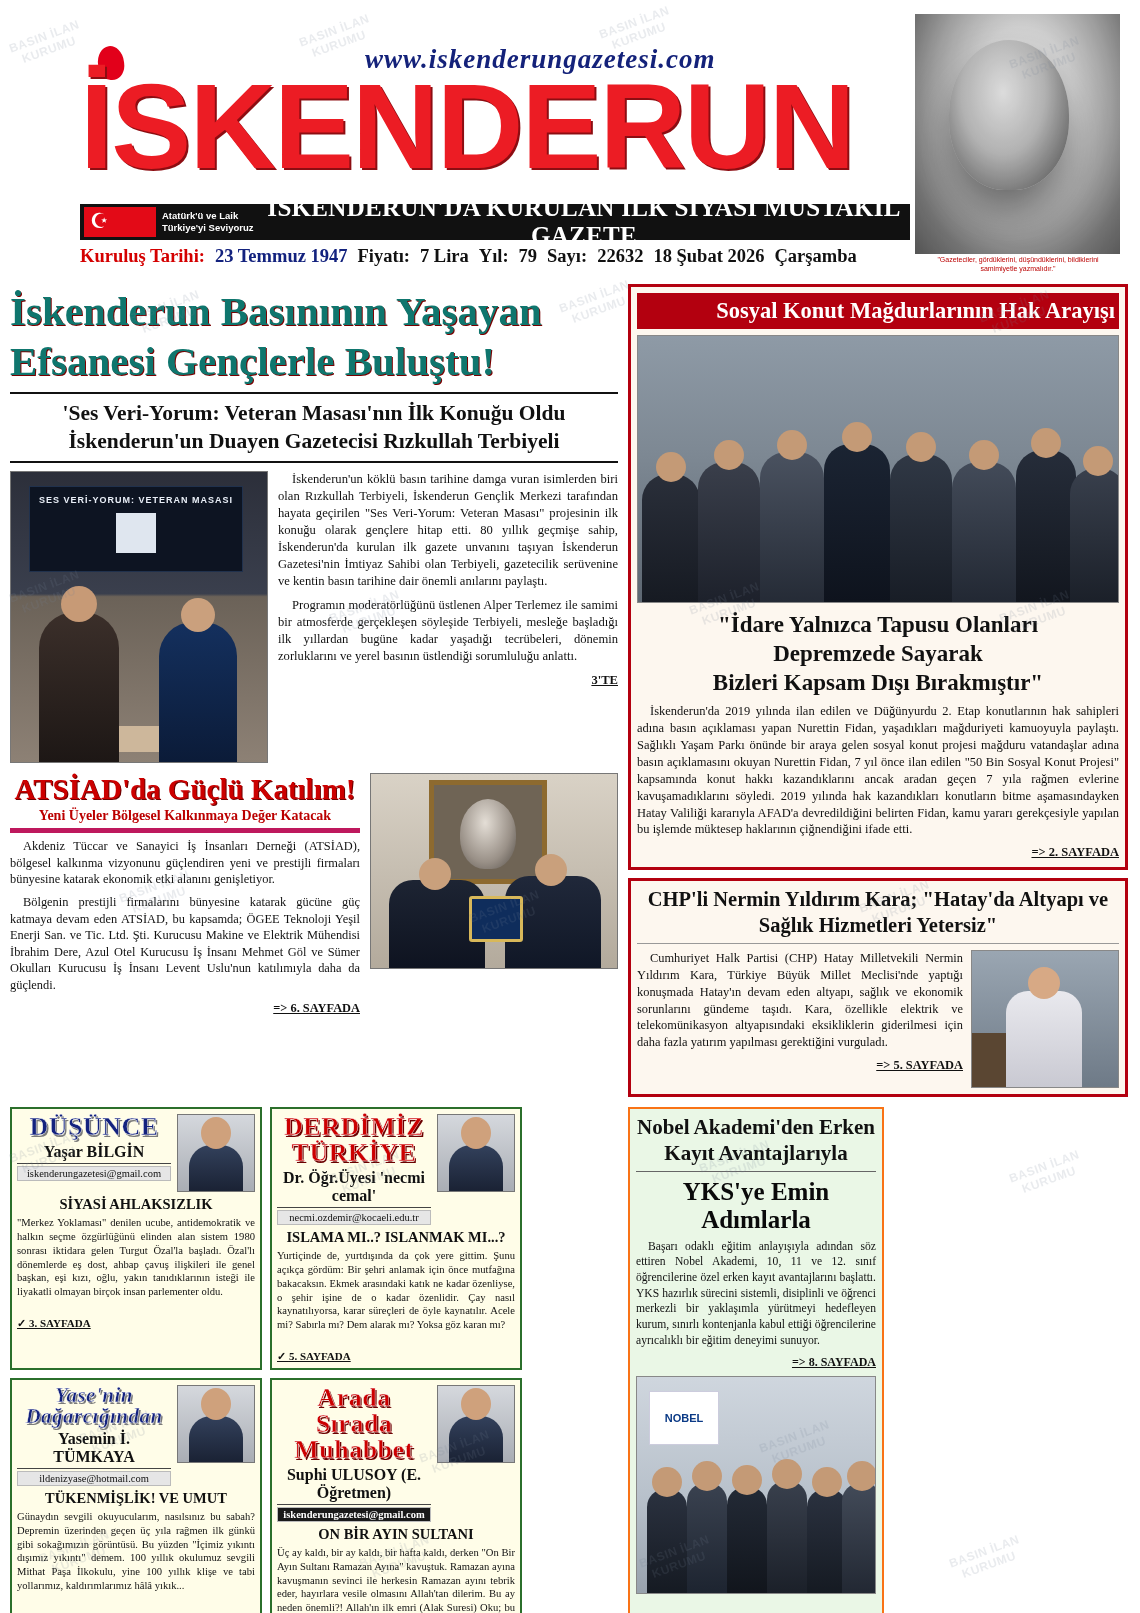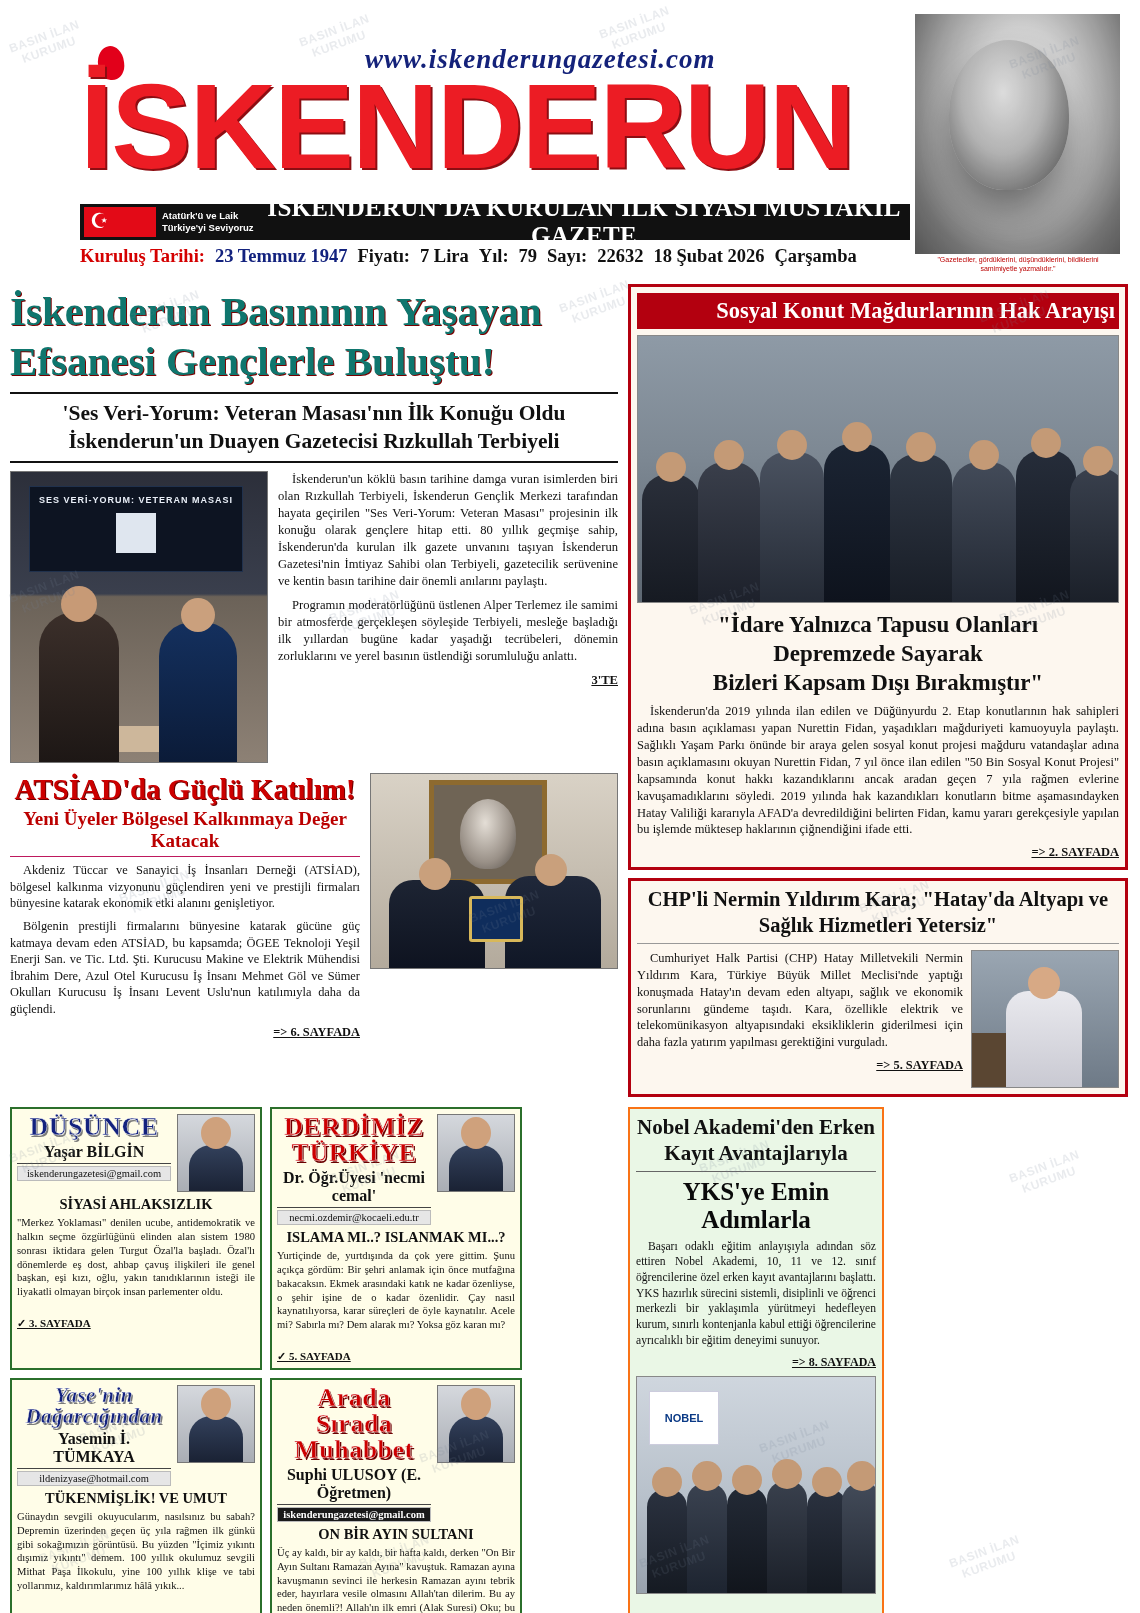--- a/index.html
+++ b/index.html
@@ -181,22 +181,22 @@
 
   
   .atsiad { margin-top:10px; display:flex; gap:10px; }
   .atsiad-left { width:350px; }
   .atsiad-title {
     color:#c00; font-weight:bold; font-size:29px; text-align:center;
     font-family:"Liberation Serif", serif; margin:0 0 2px;
     text-shadow:1px 1px 0 #6d0000;
   }
   .atsiad-sub {
-    color:#b00; font-weight:bold; font-size:19px; text-align:center;
-    border-bottom:1px solid #be185d; padding-bottom:4px; margin-bottom:5px;
+    color:#b00; font-weight:bold; font-size:14px; text-align:center;
+    border-bottom:5px solid #be185d; padding-bottom:4px; margin-bottom:5px;
   }
   .atsiad-text { font-size:12.4px; line-height:1.34; text-align:justify; }
   .atsiad-text p { margin:0 0 6px; text-indent:13px; }
   .atsiad-photo {
     width:248px; height:196px; border:1px solid #777;
     background:linear-gradient(#d9d2c6,#b3aa9c);
     position:relative; overflow:hidden;
   }
   .atsiad-photo .frame{
     position:absolute; left:58px; top:6px; width:118px; height:104px;

